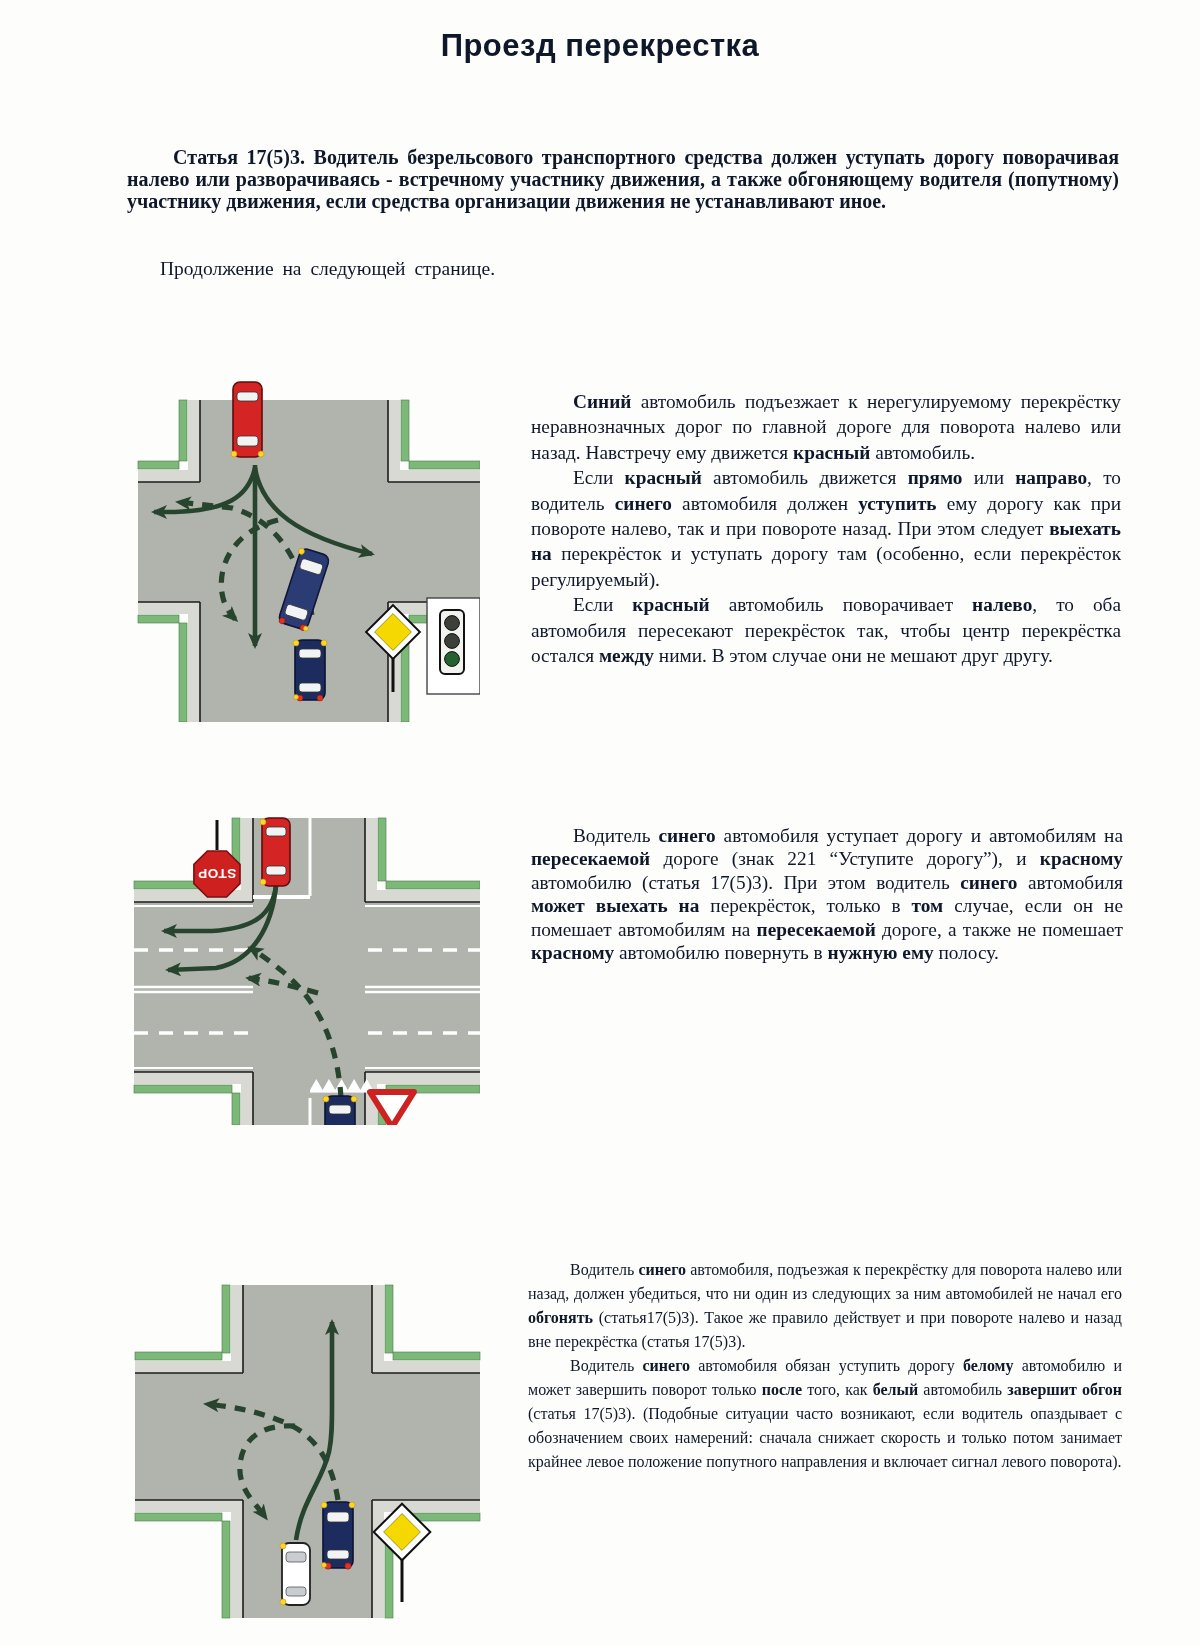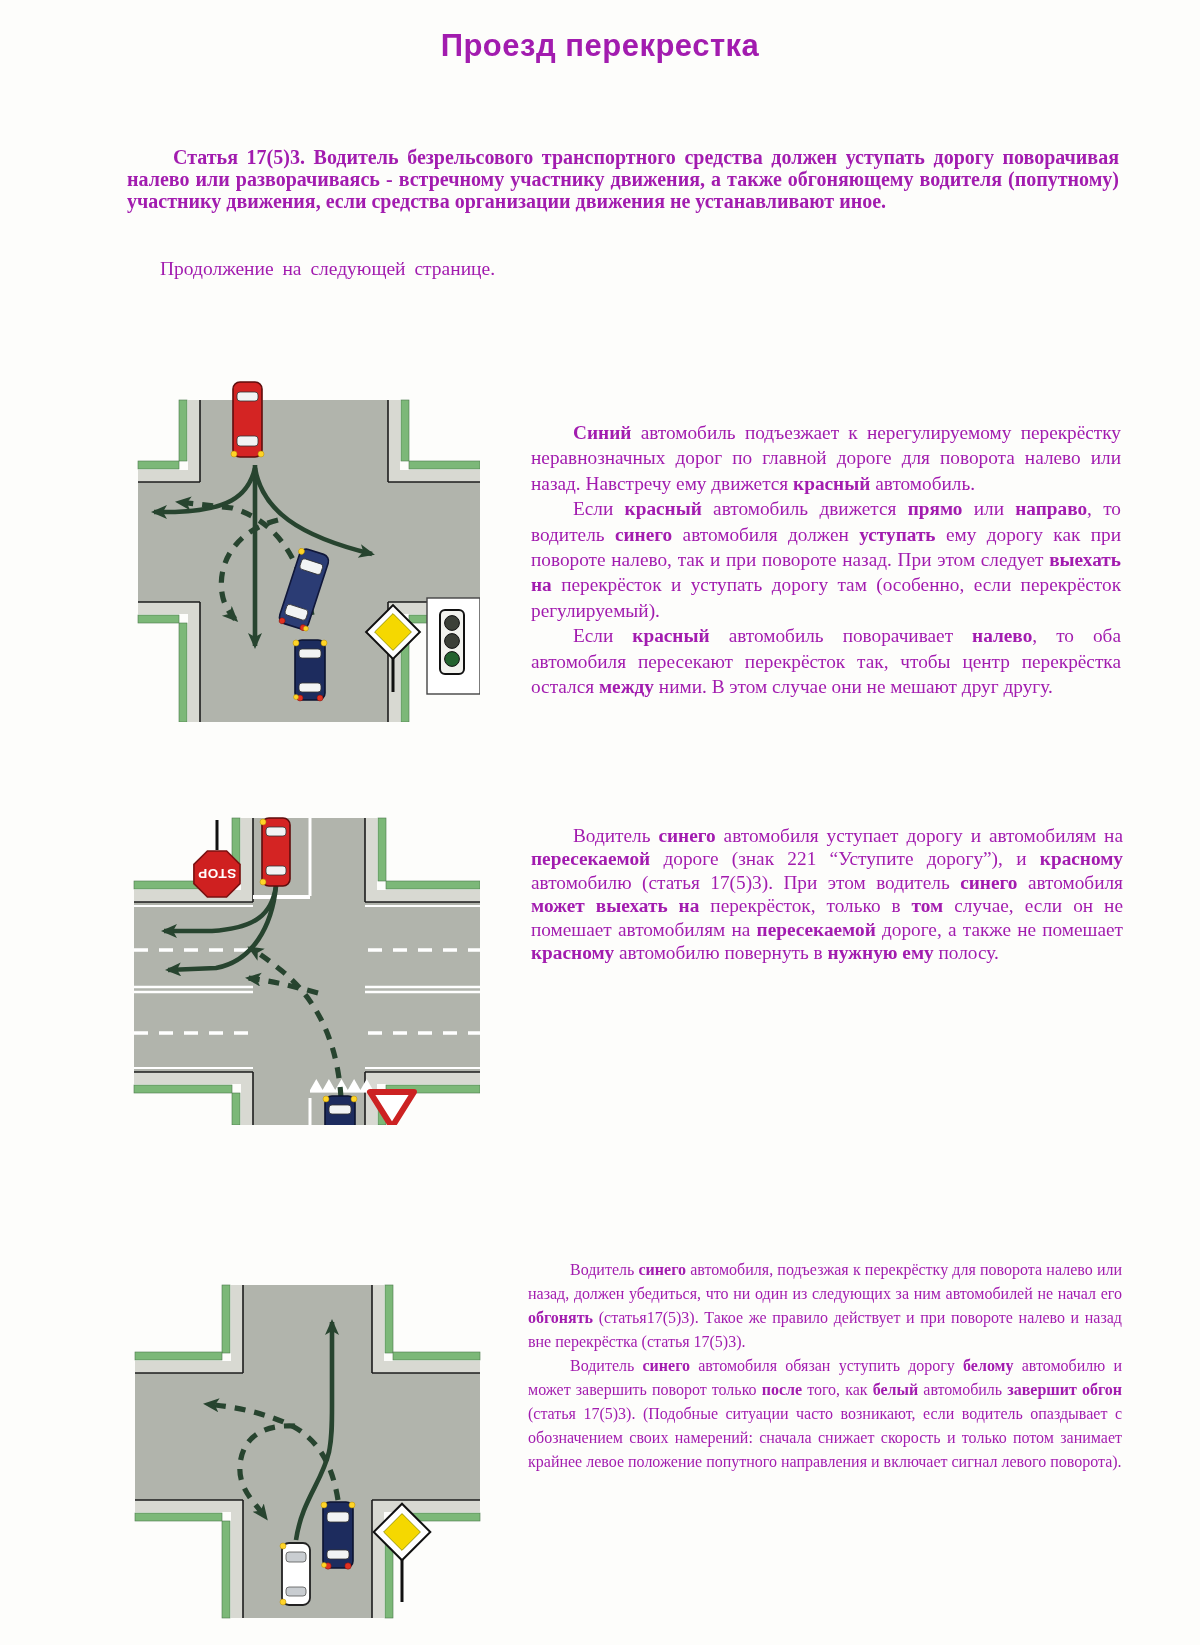--- a/index.html
+++ b/index.html
@@ -2,21 +2,21 @@
 <html lang="ru"><head>
 <meta charset="utf-8">
 <style>
   html,body{margin:0;padding:0;}
   body{background:#e8e8e8;}
   #page{
     position:relative;
     width:1200px;height:1645px;
     background:#fdfdfb;
     font-family:"Liberation Serif", serif;
-    color:#a21caf;
+    color:#0f172a;
     overflow:hidden;
     margin:0 auto;
   }
   .title{
     position:absolute;left:0;top:28px;width:1200px;
     text-align:center;
     font-family:"Liberation Sans", sans-serif;
     font-weight:bold;font-size:31px;letter-spacing:.5px;
   }
   .subtitle{
@@ -28,21 +28,21 @@
     font-weight:bold;font-size:20px;line-height:22px;
     text-align:justify;text-indent:46px;margin:0;
   }
   .continuation{
     position:absolute;left:160px;top:258px;
     font-size:19.5px;word-spacing:4px;
   }
   .diagram{position:absolute;}
   .textblock{position:absolute;text-align:justify;}
   .textblock p{margin:0;text-indent:42px;}
-  .tb1{left:531px;top:389px;width:590px;font-size:19.3px;line-height:25.4px;margin-top:31px;}
+  .tb1{left:531px;top:389px;width:590px;font-size:19.3px;line-height:25.4px;}
   .tb2{left:531px;top:824px;width:592px;font-size:19.3px;line-height:23.4px;}
   .tb3{left:528px;top:1258px;width:594px;font-size:16px;line-height:24px;}
   .d1{left:130px;top:370px;}
   .d2{left:120px;top:780px;}
   .d3{left:110px;top:1200px;}
   svg{display:block;}
   .rd{fill:#b1b4ac;}
   .sw{fill:#d8d9d2;}
   .gr{fill:#7cb878;stroke:#4c7a4c;stroke-width:.6;}
   .edge{stroke:#1c1c1c;stroke-width:1.6;}
@@ -318,21 +318,21 @@
     <g>
       <line x1="292" y1="358" x2="292" y2="402" stroke="#111" stroke-width="3"></line>
       <rect x="272" y="312" width="40" height="40" transform="rotate(45 292 332)" fill="#ffffff" stroke="#111" stroke-width="2"></rect>
       <rect x="279" y="319" width="26" height="26" transform="rotate(45 292 332)" fill="#f5d800" stroke="#8c8c00" stroke-width=".8"></rect>
     </g>
   </svg>
   </div>
 
   <div class="textblock tb1">
     <p><b>Синий</b> автомобиль подъезжает к нерегулируемому перекрёстку неравнозначных дорог  по главной дороге для поворота налево или назад. Навстречу ему движется <b>красный</b> автомобиль.</p>
-    <p>Если <b>красный</b> автомобиль движется <b>прямо</b> или <b>направо</b>, то водитель <b>синего</b> автомобиля должен <b>уступать</b> ему дорогу как при повороте налево, так и при повороте назад. При этом следует <b>выехать на</b> перекрёсток и уступать дорогу там (особенно, если перекрёсток регулируемый).</p>
+    <p>Если <b>красный</b> автомобиль движется <b>прямо</b> или <b>направо</b>, то водитель <b>синего</b> автомобиля должен <b>уступить</b> ему дорогу как при повороте налево, так и при повороте назад. При этом следует <b>выехать на</b> перекрёсток и уступать дорогу там (особенно, если перекрёсток регулируемый).</p>
     <p>Если <b>красный</b> автомобиль поворачивает <b>налево</b>, то оба автомобиля пересекают перекрёсток так, чтобы центр перекрёстка остался <b>между</b> ними. В этом случае они не мешают  друг  другу.</p>
   </div>
 
   <div class="textblock tb2">
     <p>Водитель <b>синего</b> автомобиля уступает дорогу и автомобилям на <b>пересекаемой</b> дороге (знак 221 “Уступите дорогу”), и <b>красному</b>  автомобилю (статья 17(5)3).  При этом водитель <b>синего</b> автомобиля <b>может выехать на</b> перекрёсток, только в <b>том</b> случае, если он не помешает автомобилям на <b>пересекаемой</b> дороге, а также не помешает <b>красному</b> автомобилю повернуть в <b>нужную ему</b> полосу.</p>
   </div>
 
   <div class="textblock tb3">
     <p>Водитель <b>синего</b> автомобиля, подъезжая к перекрёстку для поворота налево или назад, должен убедиться, что ни один из следующих за ним автомобилей не начал его <b>обгонять</b> (статья17(5)3). Такое же правило действует и при повороте налево и назад вне перекрёстка (статья 17(5)3).</p>
     <p>Водитель <b>синего</b> автомобиля обязан уступить дорогу <b>белому</b> автомобилю и может завершить поворот только <b>после</b> того, как <b>белый</b> автомобиль <b>завершит обгон</b> (статья 17(5)3). (Подобные ситуации часто возникают, если водитель опаздывает с обозначением своих намерений: сначала снижает скорость и только потом занимает крайнее левое положение попутного направления и включает сигнал левого поворота).</p>

